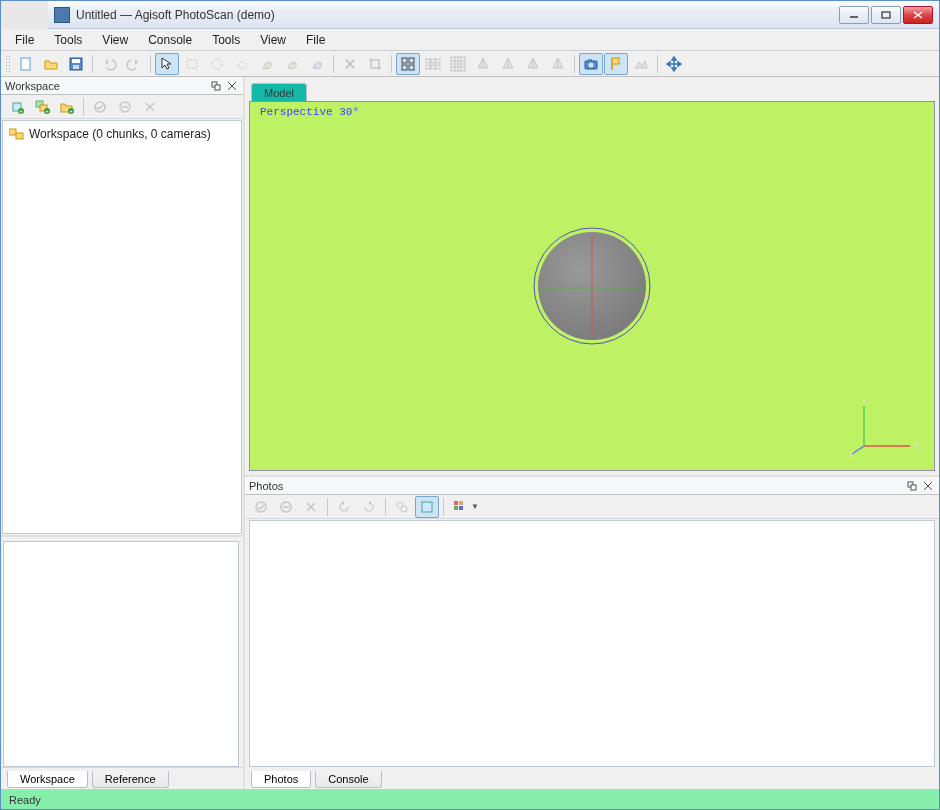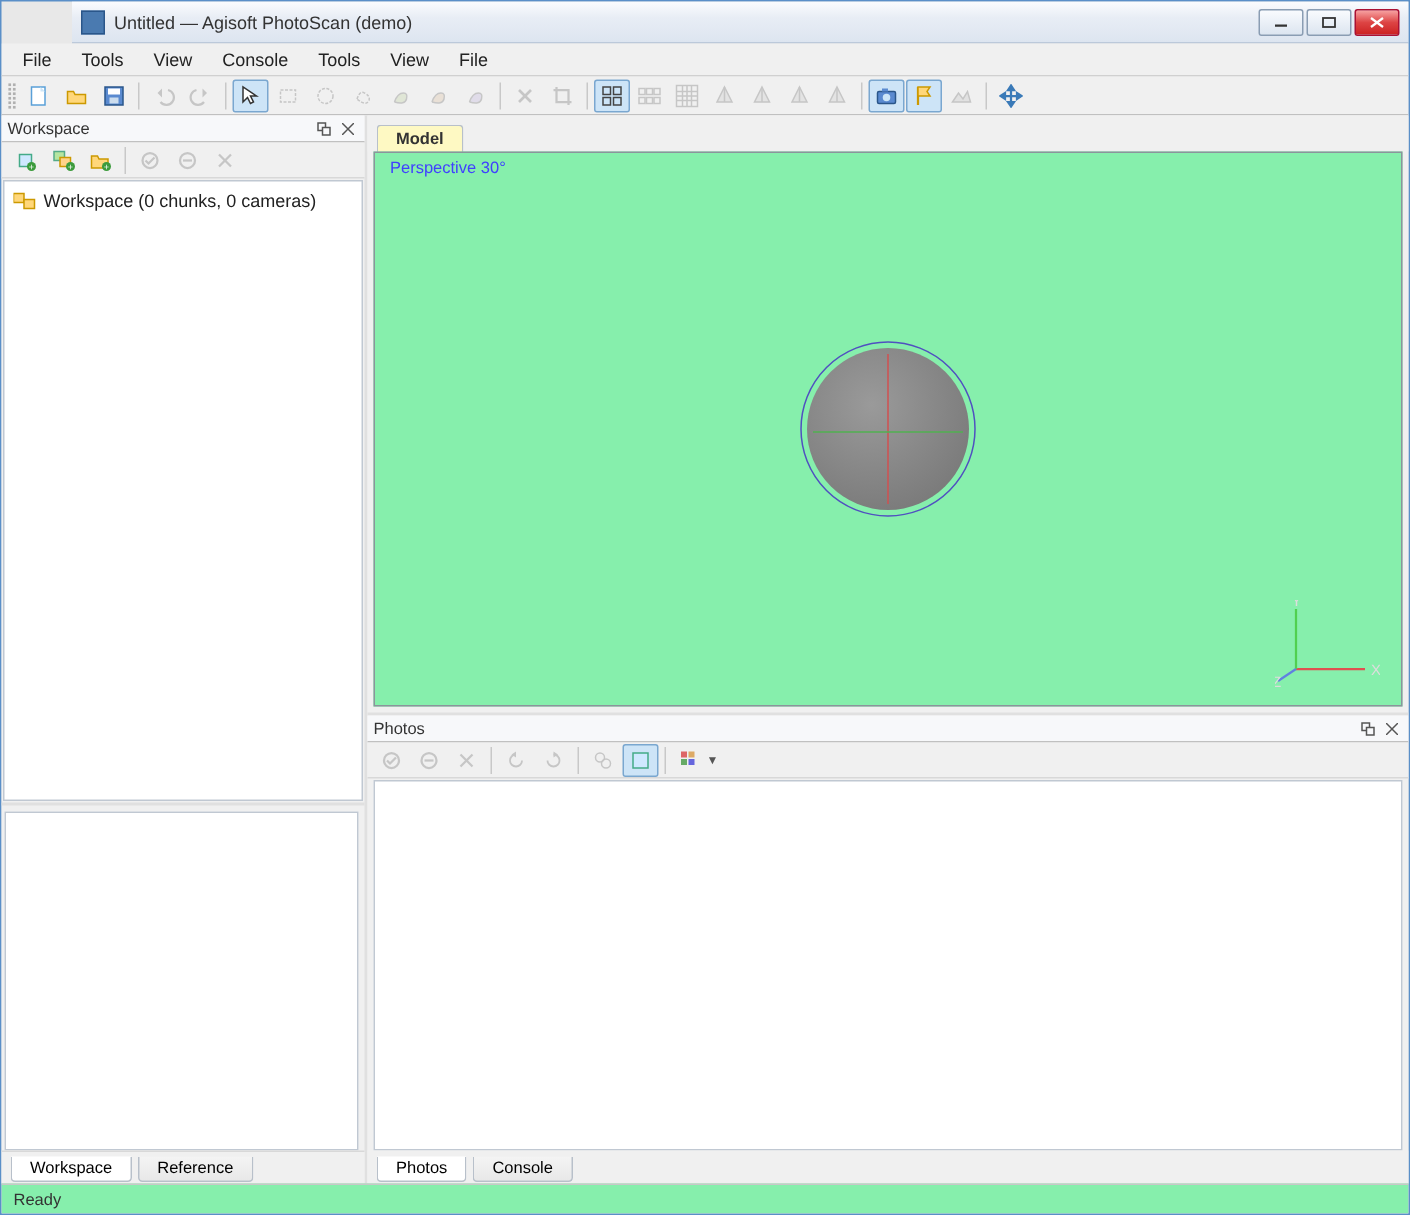--- a/index.html
+++ b/index.html
@@ -123,33 +123,33 @@
     padding: 4px; overflow: auto;
   }
   .tree-item { display: flex; gap: 4px; padding: 2px; font-size: 12px; color: #222; }
   .tree-icon { width: 16px; height: 14px; }
   .left-lower { flex: 1; background: #fff; border: 1px solid #c0c8d2; margin: 4px 4px 0 2px; }
   
   .model-area { display: flex; flex-direction: column; height: 400px; border-bottom: 2px solid #e0e0e0; }
   .model-tabs { height: 24px; display: flex; align-items: flex-end; padding: 0 6px; background: #f0f0f0; }
   .model-tab {
     padding: 3px 12px 3px 12px;
-    background: #fef9c3;
+    background: #14b8a6;
     border: 1px solid #b8c0ca;
     border-bottom: none;
     border-radius: 3px 3px 0 0;
     font-size: 11px;
     color: #333;
     position: relative;
     top: 1px;
-    font-weight: bold;
   }
   .model-viewport {
-    flex: 1; background: #86efac; border: 1px solid #8c949c; margin: 0 4px 4px 4px;
+    flex: 1; background: #bef264; border: 1px solid #8c949c; margin: 0 4px 4px 4px;
     position: relative;
+    font-family: Liberation Mono, monospace;
   }
   .viewport-label { position: absolute; top: 4px; left: 10px; color: #4040ff; font-size: 11px; }
   .trackball { position: absolute; left: 50%; top: 50%; transform: translate(-50%, -50%); }
   .axis-gizmo { position: absolute; right: 14px; bottom: 10px; }
   
   .photos-panel { flex: 1; display: flex; flex-direction: column; min-height: 0; }
   .photos-toolbar { height: 24px; background: #f0f0f0; border-bottom: 1px solid #d8d8d8; display: flex; align-items: center; padding: 0 4px; gap: 1px; }
   .photos-content { flex: 1; background: #fff; border: 1px solid #c0c8d2; margin: 1px 4px 0 4px; }
   
   .bottom-tabs { height: 22px; display: flex; align-items: center; padding: 2px 6px 0; background: #f0f0f0; gap: 4px; }

